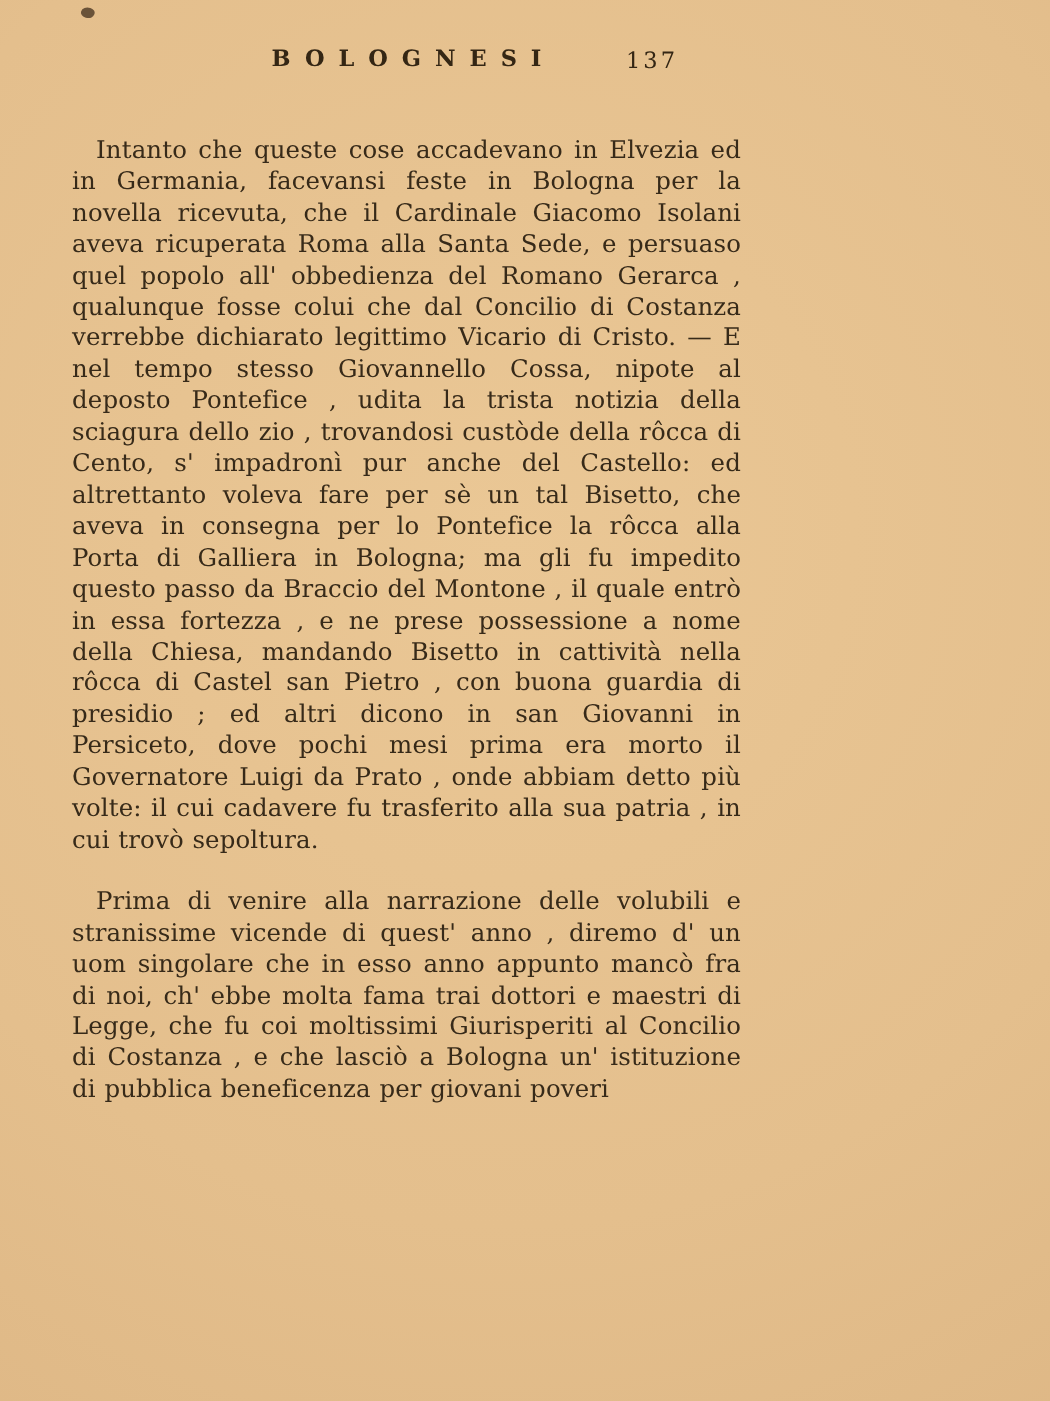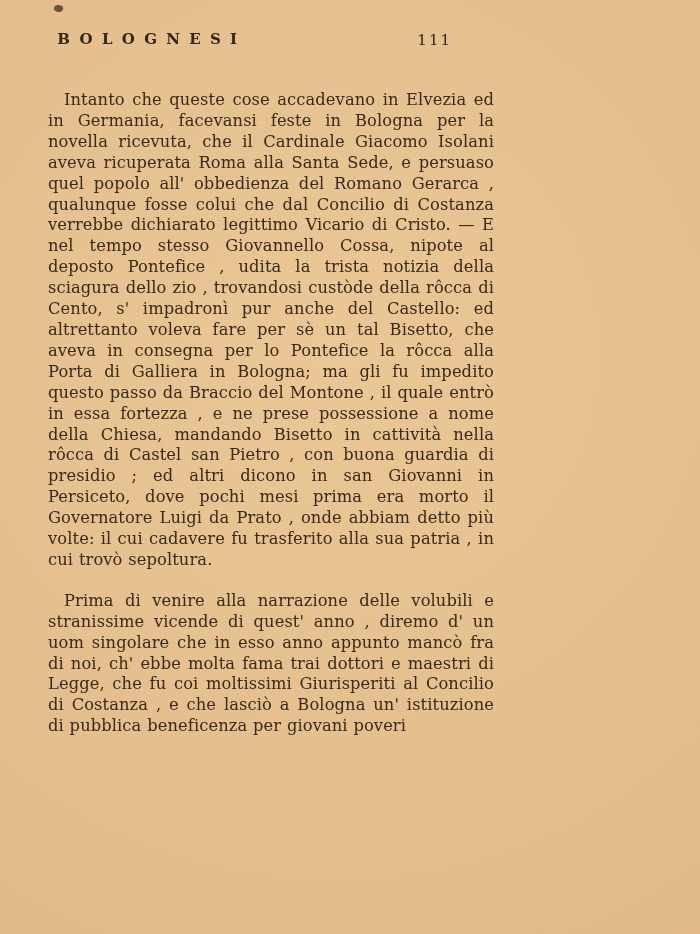--- a/index.html
+++ b/index.html
@@ -31,21 +31,21 @@
   }
   .page-header {
     position: absolute;
     top: 30px;
     left: 48px;
     width: 446px;
     height: 24px;
   }
   .running-title {
     display: block;
-    text-align: left;
+    text-align: center;
     font-weight: bold;
     font-size: 15px;
     letter-spacing: 0.62em;
     text-indent: 0.62em; 
     color: #33261586;
     color: #342614;
   }
   .page-number {
     position: absolute;
     right: 42px;
@@ -85,21 +85,21 @@
 </style>
 </head>
 <body>
 
 <div class="page">
 
   <div class="speck"></div>
 
   <header class="page-header">
     <span class="running-title">BOLOGNESI</span>
-    <span class="page-number">111</span>
+    <span class="page-number">137</span>
   </header>
 
   <main class="text-block">
 
 
     <p class="para indent">Intanto che queste cose accadevano in Elvezia ed in Germania, facevansi feste in Bologna per la novella ricevuta, che il Cardinale Giacomo Isolani aveva ricuperata Roma alla Santa Sede, e persuaso quel popolo all' obbedienza del Romano Gerarca , qualunque fosse colui che dal Concilio di Costanza verrebbe dichiarato legittimo Vicario di Cristo. — E nel tempo stesso Giovannello Cossa, nipote al deposto Pontefice , udita la trista notizia della sciagura dello zio , trovandosi custòde della rôcca di Cento, s' impadronì pur anche del Castello: ed altrettanto voleva fare per sè un tal Bisetto, che aveva in consegna per lo Pontefice la rôcca alla Porta di Galliera in Bologna; ma gli fu impedito questo passo da Braccio del Montone , il quale entrò in essa fortezza , e ne prese possessione a nome della Chiesa, mandando Bisetto in cattività nella rôcca di Castel san Pietro , con buona guardia di presidio ; ed altri dicono in san Giovanni in Persiceto, dove pochi mesi prima era morto il Governatore Luigi da Prato , onde abbiam detto più volte: il cui cadavere fu trasferito alla sua patria , in cui trovò sepoltura.</p>
 
 
     <p class="para indent">Prima di venire alla narrazione delle volubili e stranissime vicende di quest' anno , diremo d' un uom singolare che in esso anno appunto mancò fra di noi, ch' ebbe molta fama trai dottori e maestri di Legge, che fu coi moltissimi Giurisperiti al Concilio di Costanza , e che lasciò a Bologna un' istituzione di pubblica beneficenza per giovani poveri</p>
 

